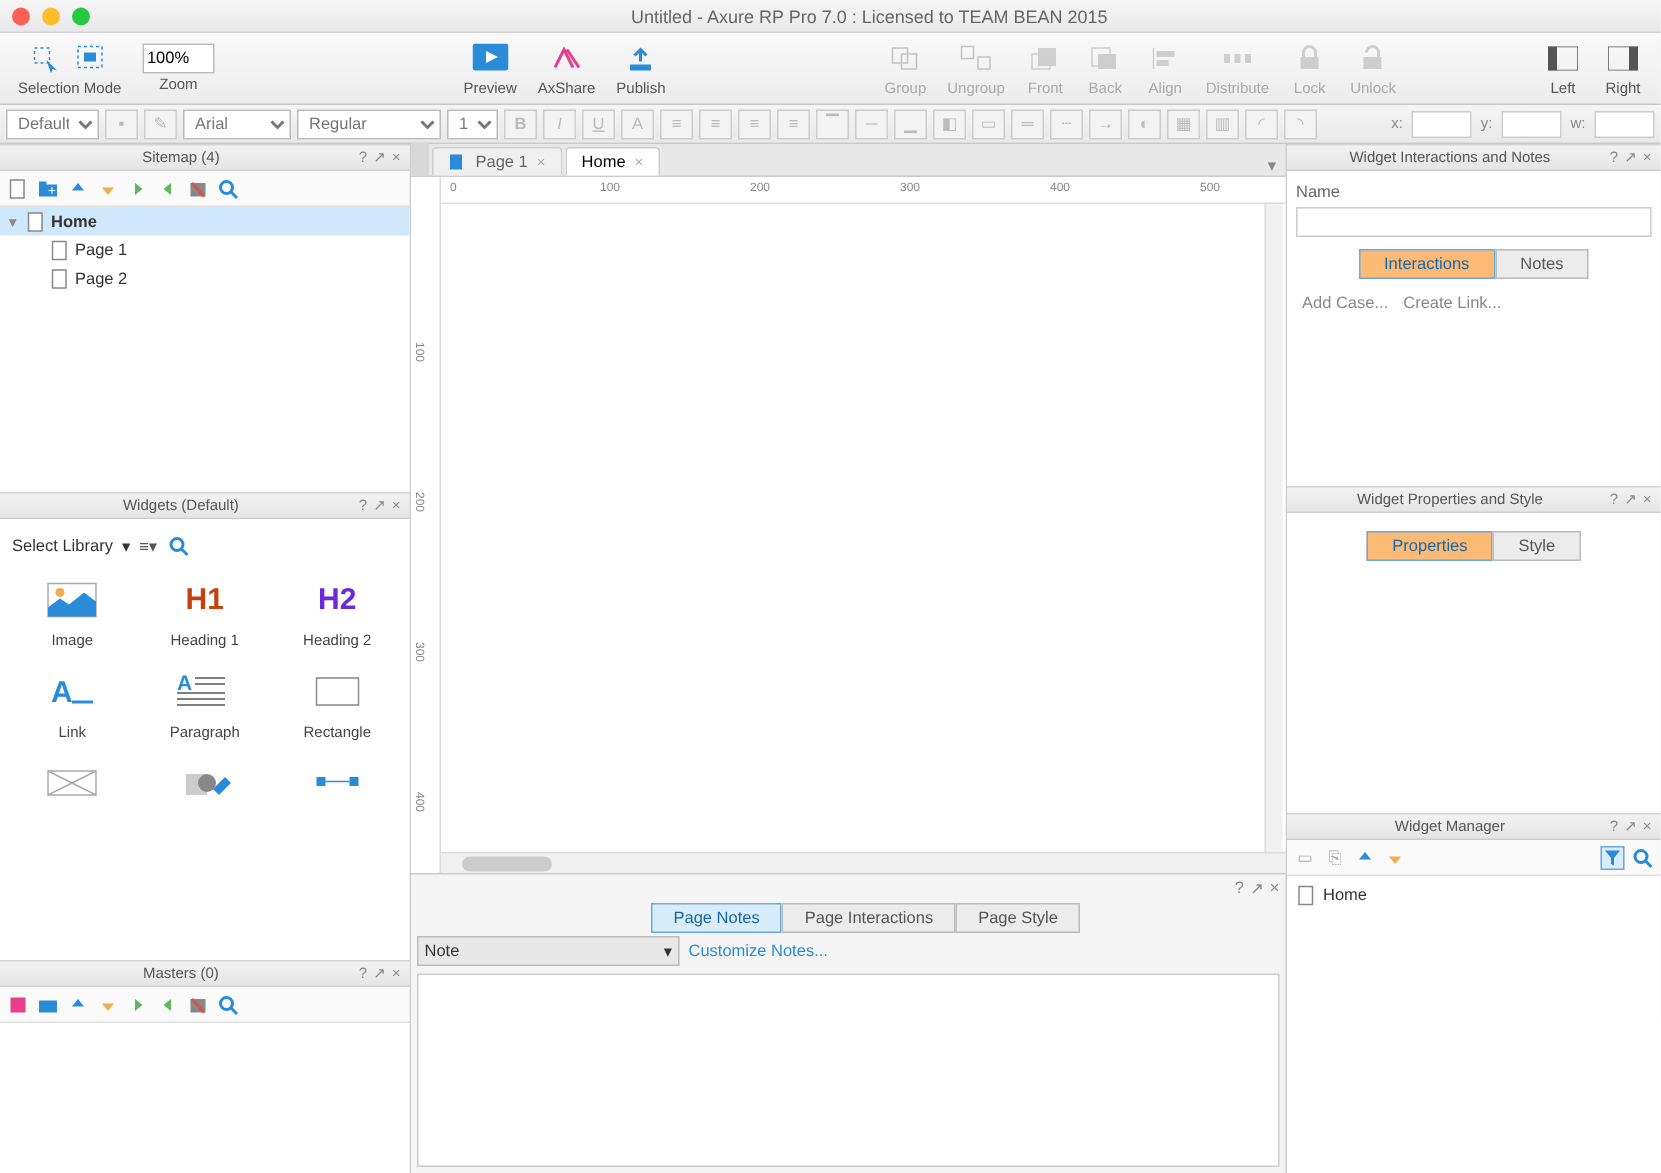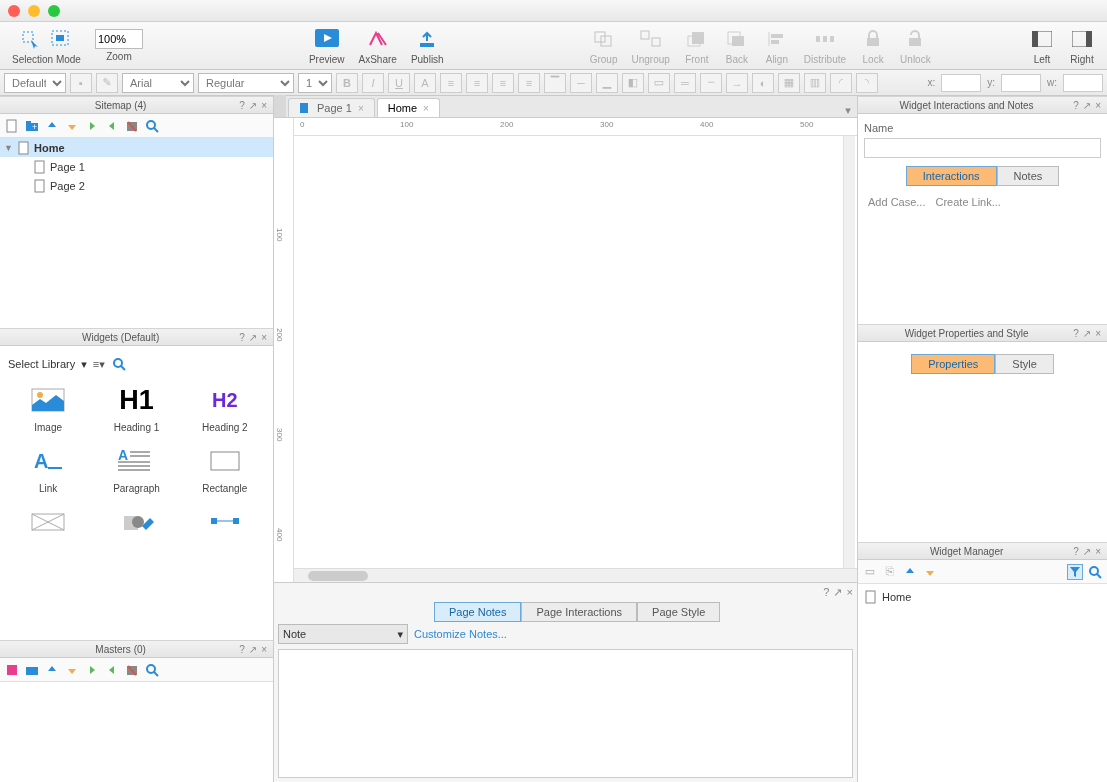--- a/index.html
+++ b/index.html
@@ -85,21 +85,21 @@
 .h-scroll{ height:14px; background:#f0f0f0; border-top:1px solid #ddd; position:relative; }
 .h-thumb{ position:absolute; left:14px; top:2px; width:60px; height:10px; background:#ccc; border-radius:5px; }
 
 
 .page-panel{ height:200px; border-top:1px solid #ccc; background:#f5f5f5; display:flex; flex-direction:column; }
 .page-panel-head{ height:18px; display:flex; justify-content:flex-end; align-items:center; padding:0 4px; gap:4px; color:#888; }
 .page-tabs{ height:22px; display:flex; align-items:center; gap:0; padding-left:160px; }
 .ptab{ padding:3px 14px; background:#ececec; border:1px solid #bbb; font-size:11px; color:#555; }
 .ptab.active{ background:#d9ecf9; border-color:#6aa9d9; color:#1766a6; }
 .note-bar{ height:22px; display:flex; align-items:center; gap:6px; padding:4px; }
-.note-sel{ width:130px; height:20px; background:#e8e8e8; border:1px solid #bbb; padding:2px 4px; font-size:11px; display:flex; justify-content:space-between; align-items:center; }
+.note-sel{ width:175px; height:20px; background:#e8e8e8; border:1px solid #bbb; padding:2px 4px; font-size:11px; display:flex; justify-content:space-between; align-items:center; }
 .cust-link{ color:#2a8bd8; font-size:11px; }
 .note-area{ flex:1; margin:4px; background:#fff; border:1px solid #ccc; }
 
 
 .right-body{ flex:1; background:#fff; padding:4px 6px; font-size:11px; }
 .name-label{ color:#666; font-size:11px; padding:4px 0; }
 .name-input{ width:100%; height:20px; border:1px solid #ccc; }
 .rtabs{ display:flex; justify-content:center; margin:8px 0; }
 .rtab{ padding:3px 16px; border:1px solid #bbb; background:#ececec; font-size:11px; color:#555; }
 .rtab.active{ background:#fdba74; border-color:#6aa9d9; color:#1766a6; }
@@ -112,20 +112,21 @@
 </style>
 </head>
 <body>
 
 <div class="titlebar">
   <div class="traffic">
     <div class="dot red"></div>
     <div class="dot yellow"></div>
     <div class="dot green"></div>
   </div>
+  <div class="title">Untitled - Axure RP Pro 7.0 : Licensed to TEAM BEAN 2015</div>
 </div>
 
 <div class="toolbar">
   <div class="tool-group">
     <div class="tool-row">
       <div class="tool-icon">
           <svg width="22" height="20">
             <rect x="3" y="3" width="10" height="10" fill="none" stroke="#2a8bd8" stroke-dasharray="2"></rect>
             <path d="M11 11 l7 7 l-3 -1 l-1 3 z" fill="#2a8bd8"></path>
           </svg>
@@ -415,21 +416,21 @@
               <svg width="40" height="30">
                 <rect x="4" y="4" width="32" height="22" fill="#fff" stroke="#aaa"></rect>
                 <path d="M4 20 l8 -6 l6 4 l10 -8 l8 6 v10 h-32 z" fill="#2a8bd8"></path>
                 <circle cx="12" cy="10" r="3" fill="#f0ad4e"></circle>
               </svg>
             </div>
             <div class="widget-cap">Image</div>
           </div>
           <div class="widget-cell">
             <div class="widget-thumb">
-              <div style="font-size:27px;font-weight:bold;color:#000000">H1</div>
+              <div style="font-size:20px;font-weight:bold;color:#c2410c">H1</div>
             </div>
             <div class="widget-cap">Heading 1</div>
           </div>
           <div class="widget-cell">
             <div class="widget-thumb">
               <div style="font-size:20px;font-weight:bold;color:#6d28d9">H2</div>
             </div>
             <div class="widget-cap">Heading 2</div>
           </div>
           <div class="widget-cell">

